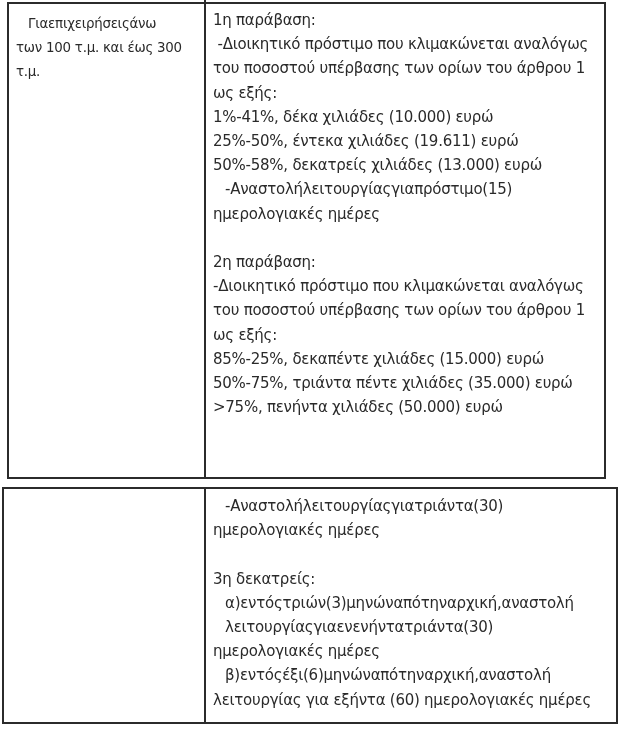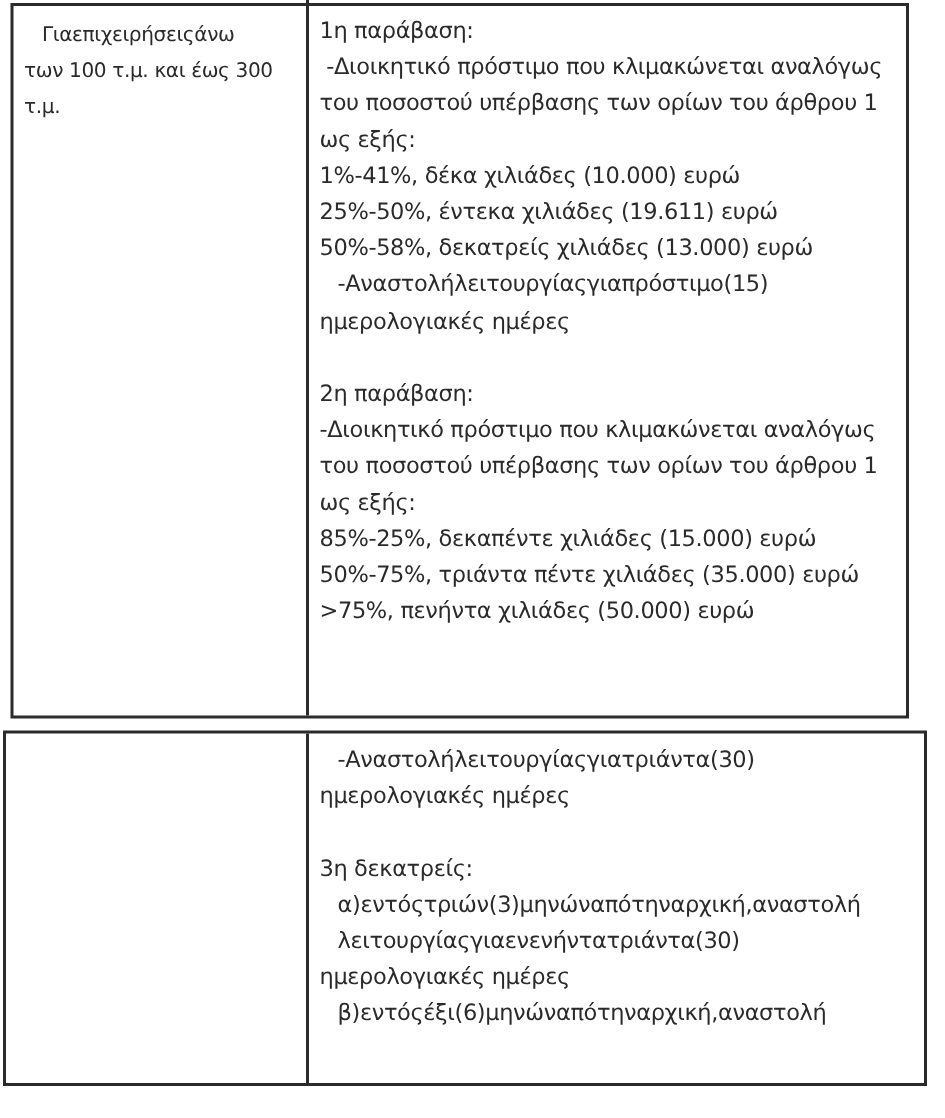--- a/index.html
+++ b/index.html
@@ -161,14 +161,15 @@
       <span>β)</span>
       <span>εντός</span>
       <span>έξι</span>
       <span>(6)</span>
       <span>μηνών</span>
       <span>από</span>
       <span>την</span>
       <span>αρχική,</span>
       <span>αναστολή</span>
     </div>
+    <div class="line">λειτουργίας για εξήντα (60) ημερολογιακές ημέρες</div>
   </div>
 </div>
 
 </body></html>

